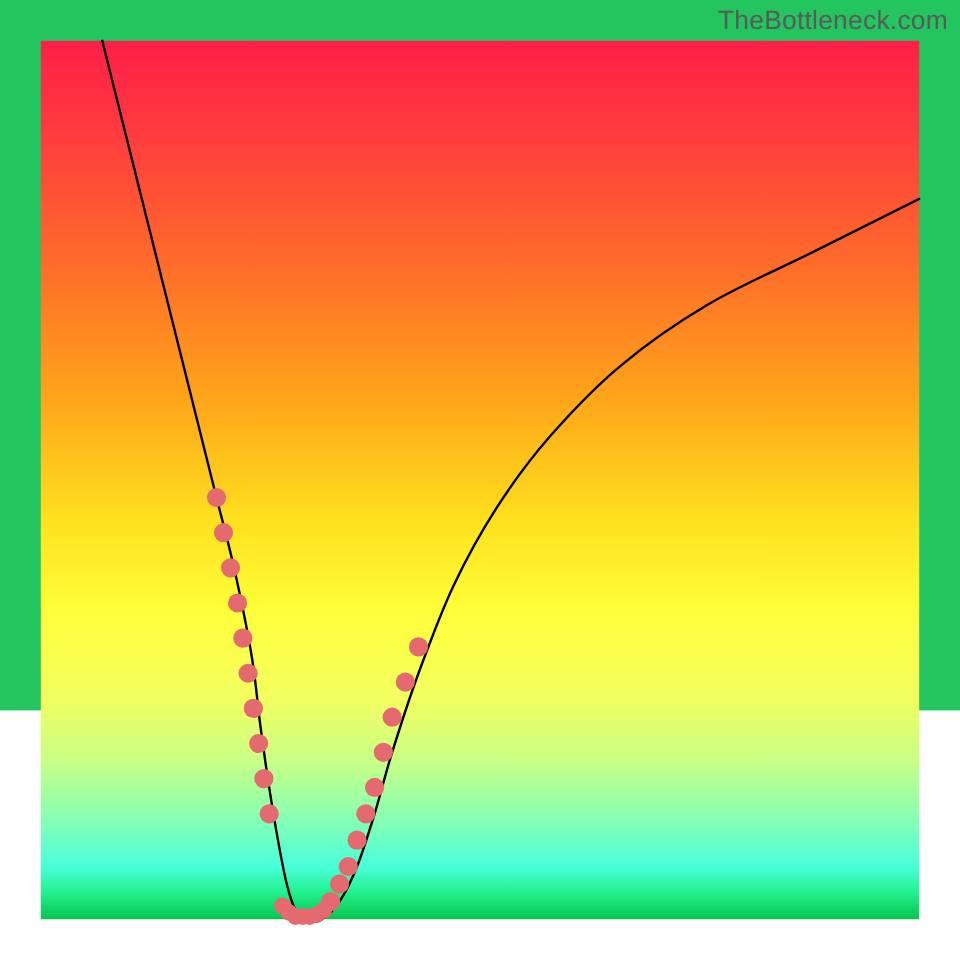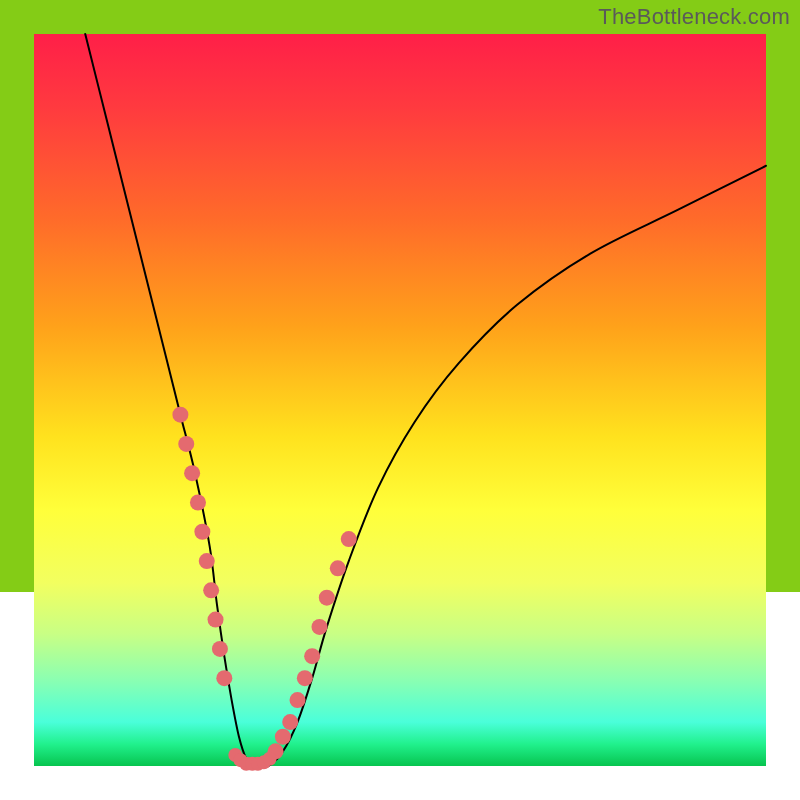--- a/index.html
+++ b/index.html
@@ -7,21 +7,21 @@
     padding: 0;
     width: 800px;
     height: 800px;
     overflow: hidden;
     font-family: Arial, Helvetica, sans-serif;
   }
   .frame {
     position: relative;
     width: 800px;
     height: 592px;
-    background: #84cc16;
+    background: #22c55e;
   }
   .watermark {
     position: absolute;
     top: 4px;
     right: 10px;
     font-size: 22px;
     font-weight: 500;
     color: #5a5a5a;
     letter-spacing: 0.2px;
     z-index: 10;

